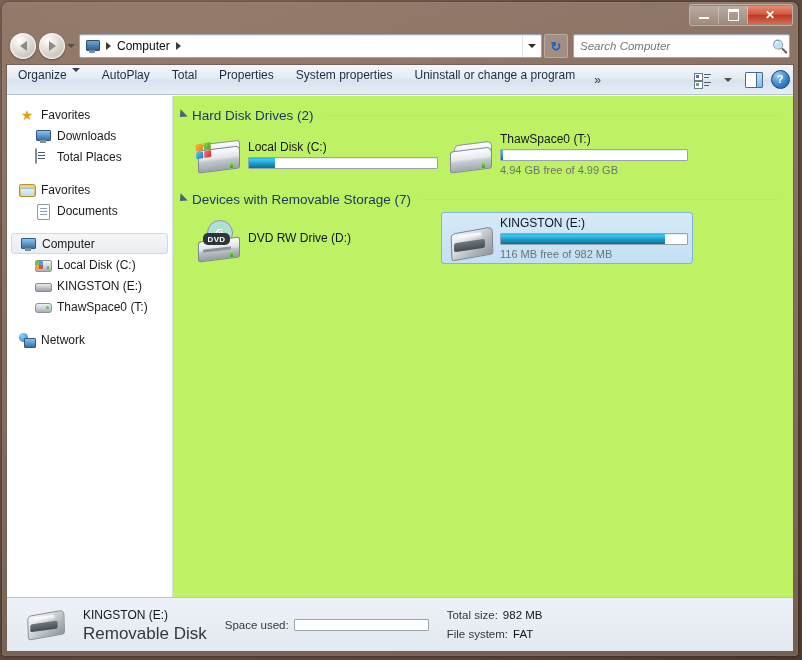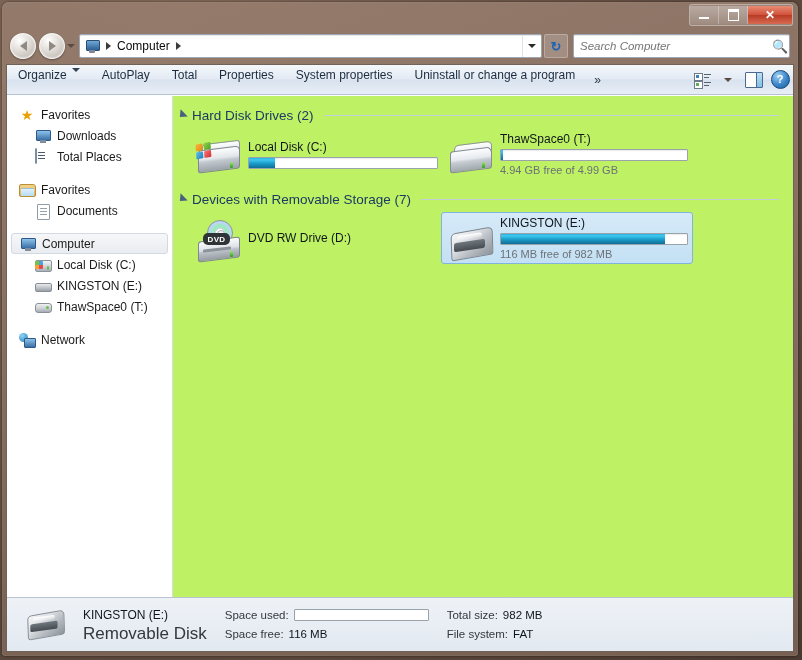--- a/index.html
+++ b/index.html
@@ -833,24 +833,20 @@
           </div>
         </div>
 
         <div class="det-col">
           <div class="det-line">
             <span class="det-k">Space used:</span>
             <span class="det-cap">
               <span class="det-cap-fill" id="fill-det" style="width: 88%;"></span>
             </span>
           </div>
-          <div class="det-line">
-            <span class="det-k">Space free:</span>
-            <span class="det-v">116 MB</span>
-          </div>
         </div>
 
         <div class="det-col">
           <div class="det-line">
             <span class="det-k">Total size:</span>
             <span class="det-v">982 MB</span>
           </div>
           <div class="det-line">
             <span class="det-k">File system:</span>
             <span class="det-v">FAT</span>

